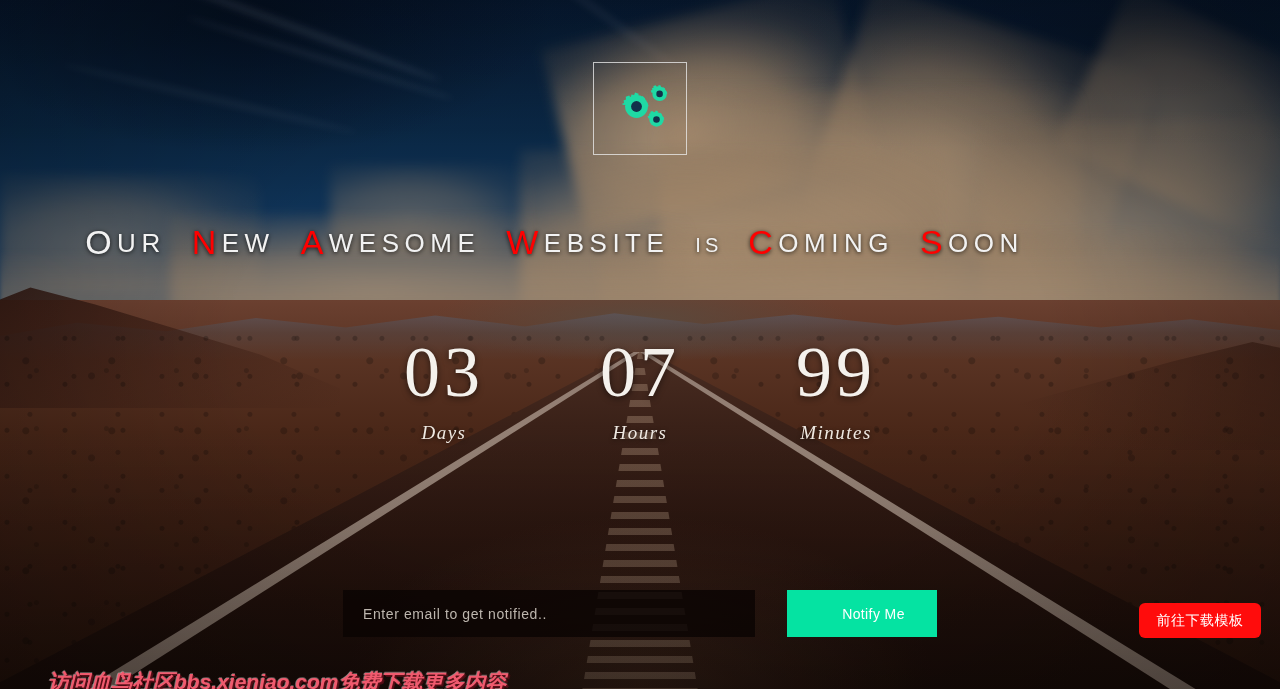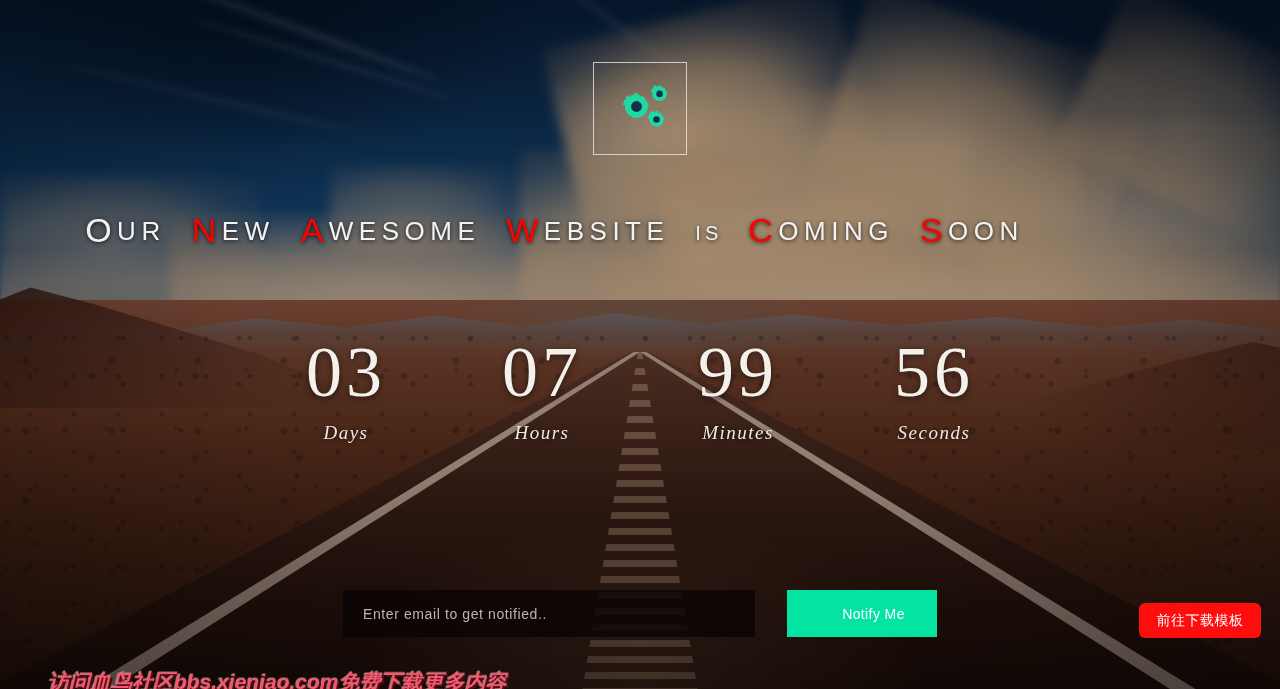--- a/index.html
+++ b/index.html
@@ -133,21 +133,21 @@
   .content { position:absolute; left:0; top:0; width:1280px; height:689px; }
 
   .logo-box {
     position:absolute; left:593px; top:62px; width:94px; height:93px;
     border:1px solid rgba(235,235,235,.78);
     display:flex; align-items:center; justify-content:center;
   }
   .logo-box svg { display:block; }
 
   .headline {
-    position:absolute; left:0; top:216px; width:1109px;
+    position:absolute; left:0; top:228px; width:1109px;
     text-align:center;
     font-family:"Liberation Sans", sans-serif;
     font-size:26px; font-weight:400;
     letter-spacing:5.5px;
     color:#f2f2f2;
     text-shadow:0 1px 4px rgba(0,0,0,.75);
     white-space:nowrap;
   }
   .headline .w { display:inline-block; margin:0 13px; }
   .headline .cap { font-size:34px; line-height:0; position:relative; top:2px; }
@@ -287,24 +287,20 @@
         <div class="cd-lab">Days</div>
       </div>
       <div class="cd-cell">
         <div class="cd-num">07</div>
         <div class="cd-lab">Hours</div>
       </div>
       <div class="cd-cell">
         <div class="cd-num">99</div>
         <div class="cd-lab">Minutes</div>
       </div>
-      <div class="cd-cell">
-        <div class="cd-num">56</div>
-        <div class="cd-lab">Seconds</div>
-      </div>
     </div>
 
     <form class="subscribe">
       <input class="email-input" type="text" placeholder="Enter email to get notified.." style="">
       <button class="notify-btn" type="submit">Notify Me</button>
     </form>
 
     <button class="download-btn">前往下载模板</button>
 
     <div class="watermark">访问血鸟社区bbs.xieniao.com免费下载更多内容</div>

